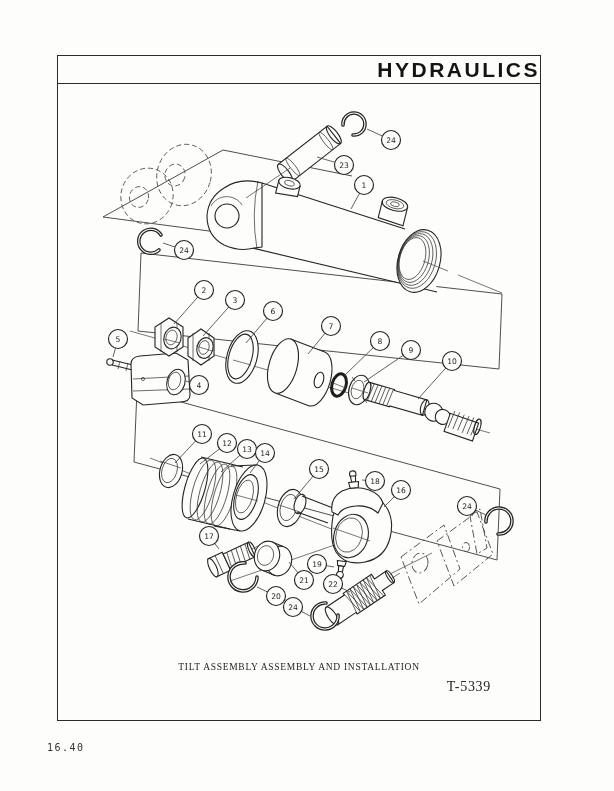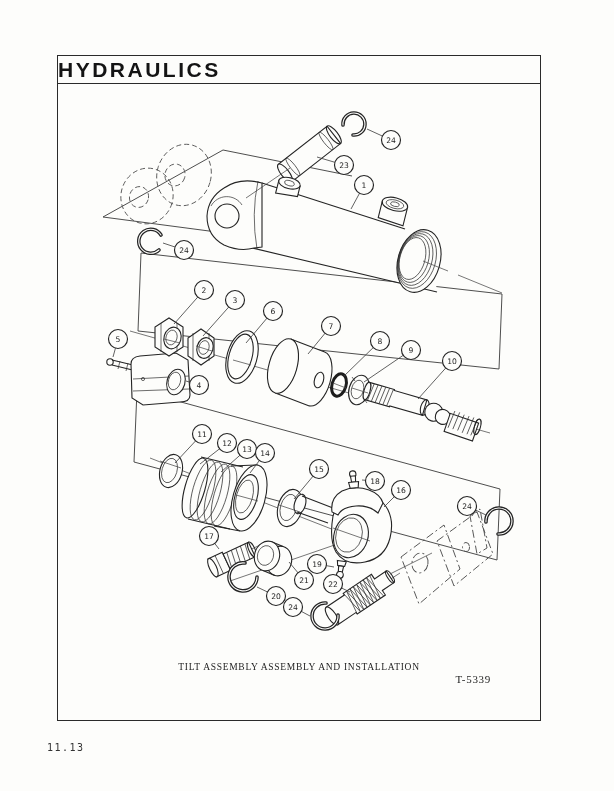--- a/index.html
+++ b/index.html
@@ -1,26 +1,26 @@
 <!DOCTYPE html>
 <html><head>
 <meta charset="utf-8">
 <style>
   html,body{margin:0;padding:0;background:#e8e8e8;}
   .page{position:relative;width:614px;height:791px;background:#fdfdfb;overflow:hidden;
         font-family:"Liberation Sans",sans-serif;color:#1d1d1d;}
   .frame{position:absolute;left:57px;top:55px;width:484px;height:666px;
          border:1.6px solid #2a2a2a;box-sizing:border-box;background:transparent;}
   .title-band{height:27px;border-bottom:1.6px solid #2a2a2a;display:flex;
-              align-items:center;justify-content:flex-start;}
+              align-items:center;justify-content:flex-end;}
   .title-band span{font-size:21px;font-weight:700;letter-spacing:2.5px;color:#141414;}
   .caption-row{position:absolute;left:57px;top:662px;width:484px;text-align:center;
                font-family:"Liberation Serif",serif;font-size:9.5px;letter-spacing:.7px;color:#242424;}
-  .fig-id{position:absolute;right:50px;top:11px;font-family:"Liberation Serif",serif;
-          font-size:11px;letter-spacing:.7px;color:#242424;margin-left:12px;}
+  .fig-id{position:absolute;right:50px;top:17px;font-family:"Liberation Serif",serif;
+          font-size:14px;letter-spacing:.7px;color:#242424;margin-left:12px;}
   .page-num{position:absolute;left:47px;top:742px;font-family:"DejaVu Sans Mono",monospace;
             font-size:10px;letter-spacing:1.5px;color:#333;}
   svg{position:absolute;left:0;top:0;}
   .ln{stroke:#3a3a3a;stroke-width:.9;fill:none;}
   .cl{stroke:#4a4a4a;stroke-width:.75;fill:none;}
   .pt{stroke:#242424;stroke-width:1.1;fill:#fdfdfb;}
   .pn{stroke:#242424;stroke-width:1.1;fill:none;}
   .thin{stroke:#2e2e2e;stroke-width:.7;fill:none;}
   .phan{stroke:#5a5a5a;stroke-width:.9;fill:none;stroke-dasharray:5 3;}
   .phan2{stroke:#4f4f4f;stroke-width:.95;fill:none;stroke-dasharray:8 3 2 3;}
@@ -397,15 +397,15 @@
           <text x="293" y="607.5" class="balloon-num">24</text>
         </g>
       </g>
   </svg>
 
   <div class="caption-row">
     <span>TILT ASSEMBLY ASSEMBLY AND INSTALLATION</span>
     <span class="fig-id">T-5339</span>
   </div>
 
-  <div class="page-num">11.13</div>
+  <div class="page-num">16.40</div>
 
 </div>
 
 </body></html>

